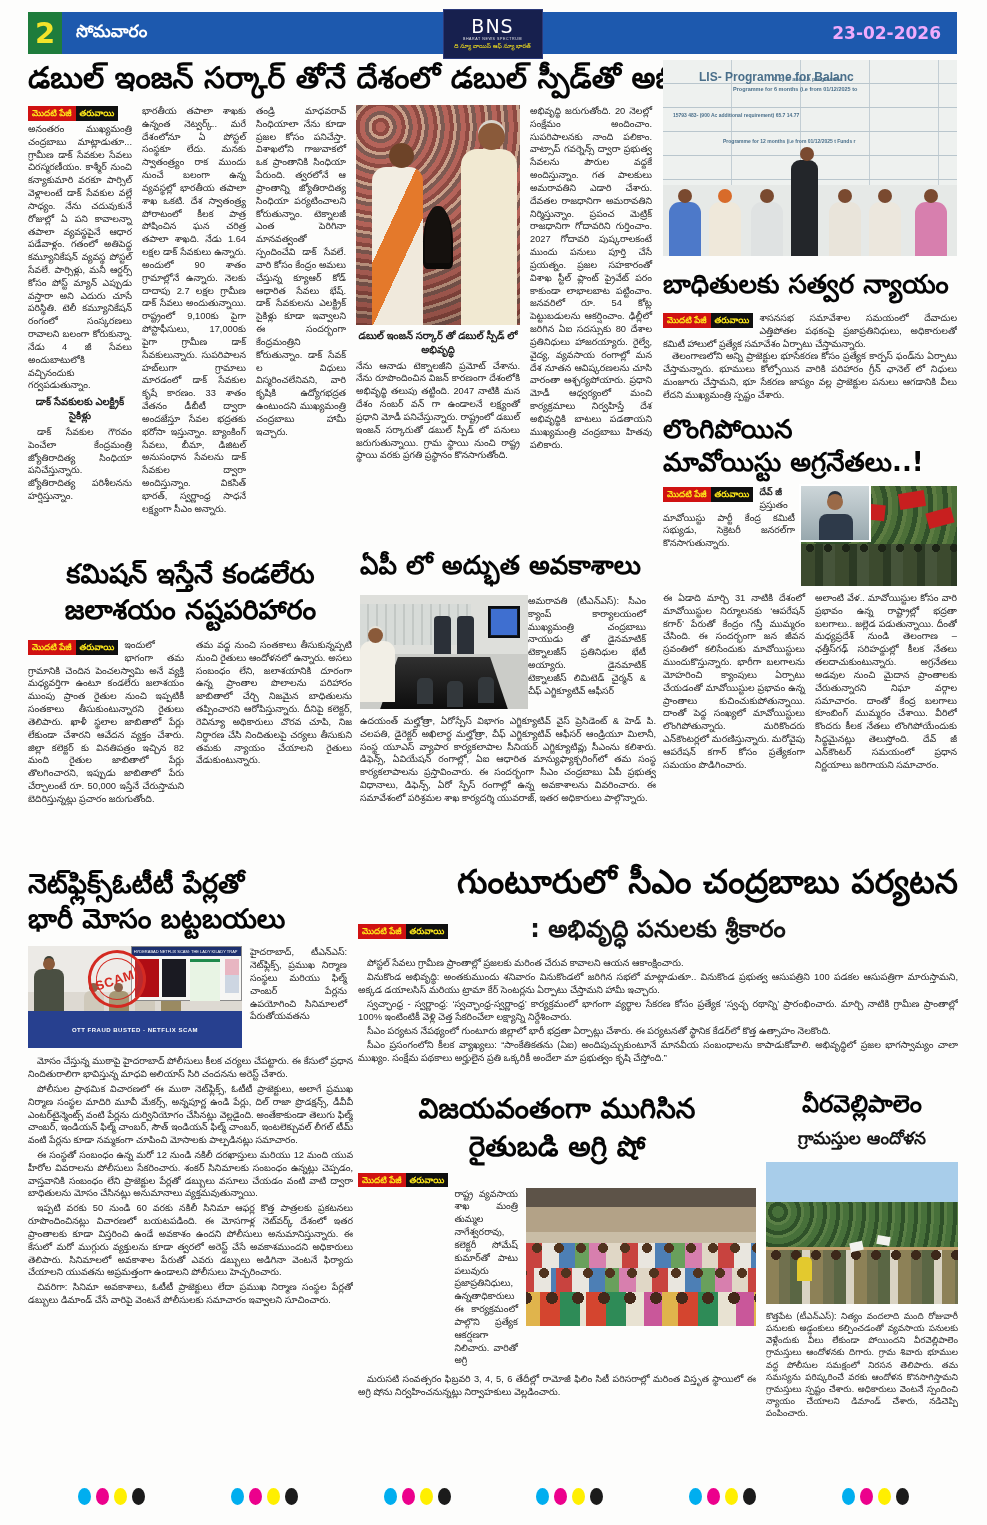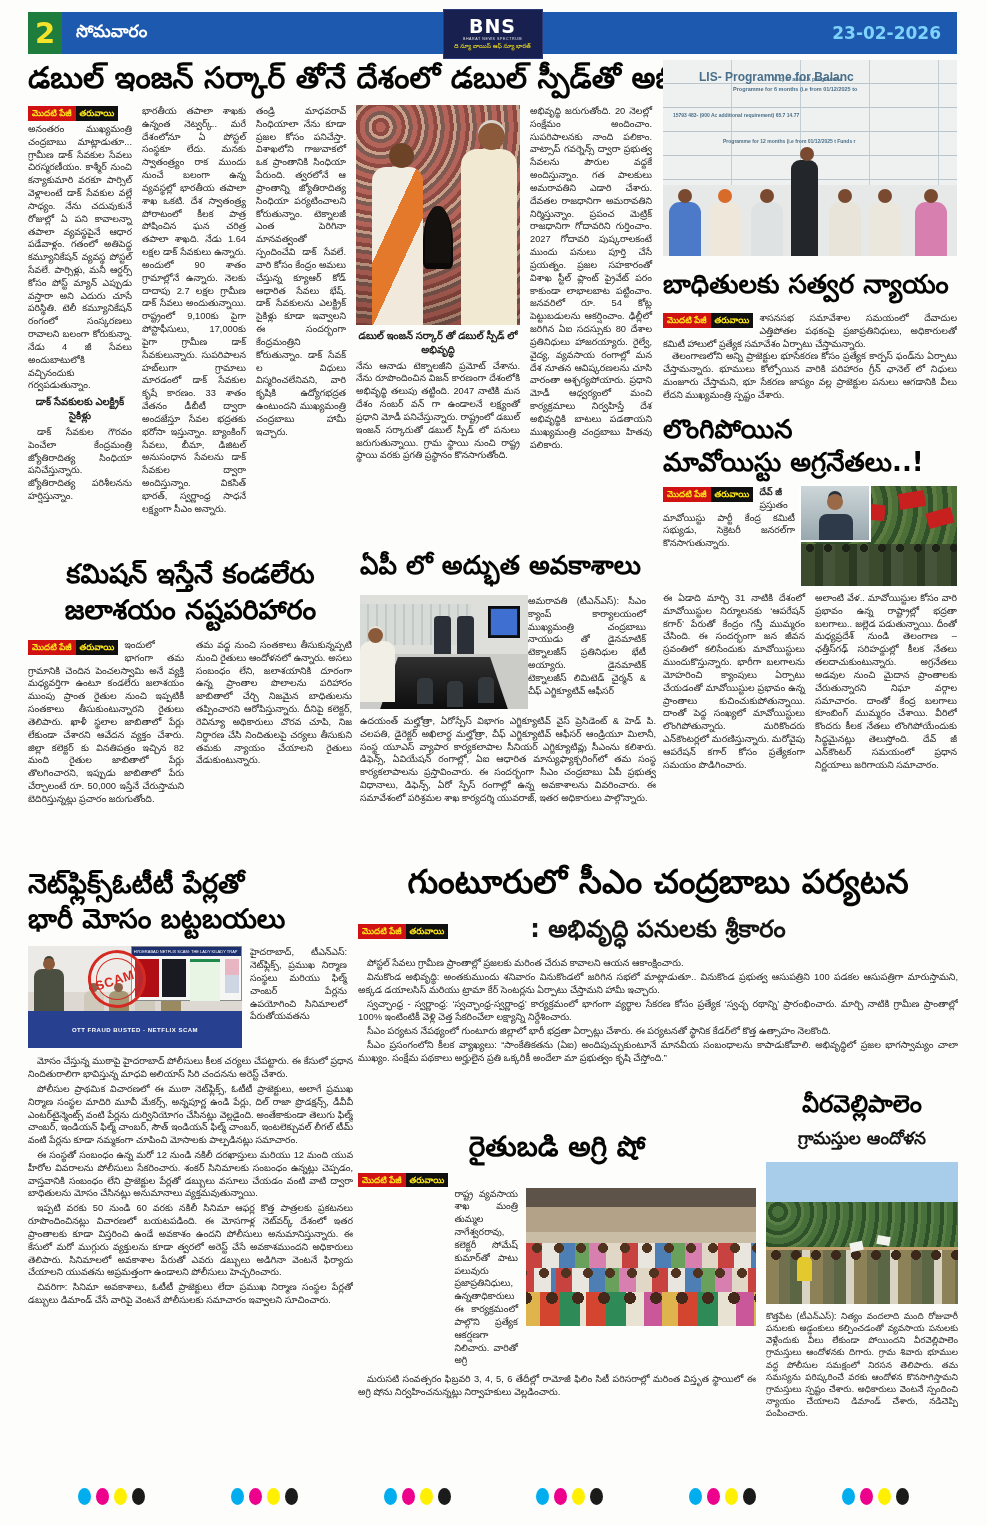--- a/index.html
+++ b/index.html
@@ -6,24 +6,24 @@
 html,body{width:987px;background:#fff;}
 body{font-family:"Liberation Sans",sans-serif;color:#161616;}
 .page{position:relative;width:987px;height:1525px;background:#fdfdfc;overflow:hidden;}
 .abs{position:absolute;}
 
 
 .topbar{position:absolute;left:28px;top:12px;width:929px;height:42px;background:#1d59ae;display:flex;align-items:center;}
 .pagebox{width:34px;height:42px;background:#1e7c3c;display:flex;align-items:center;justify-content:center;
   color:#f3e32a;font-size:29px;font-weight:bold;font-family:"DejaVu Sans",sans-serif;}
 .dayname{color:#fff;font-size:17px;font-weight:bold;margin-left:14px;}
-.datebox{margin-left:auto;margin-right:16px;color:#7dd3fc;font-size:17px;font-weight:bold;font-family:"DejaVu Sans",sans-serif;}
+.datebox{margin-left:auto;margin-right:16px;color:#f0abfc;font-size:17px;font-weight:bold;font-family:"DejaVu Sans",sans-serif;}
 .logo{position:absolute;left:50%;top:-3px;transform:translateX(-50%);width:100px;height:50px;background:#17204e;
   border:1px solid #2c3a7a;display:flex;flex-direction:column;align-items:center;justify-content:center;}
-.logo .t{color:#fff;font-size:19px;font-weight:bold;letter-spacing:1px;font-family:"DejaVu Sans",sans-serif;line-height:1;}
+.logo .t{color:#fff;font-size:19px;font-weight:normal;letter-spacing:1px;font-family:"DejaVu Sans",sans-serif;line-height:1;}
 .logo .t i{font-style:normal;background:linear-gradient(120deg,#2bb3e8,#7a3fc0,#e8a12b);-webkit-background-clip:text;background-clip:text;color:transparent;}
 .logo .s{color:#e8e8e8;font-size:3.6px;letter-spacing:.6px;margin-top:1px;}
 .logo .g{color:#ffe91a;font-size:6px;margin-top:2px;white-space:nowrap;}
 
 
 .hl{font-weight:bold;color:#060606;font-family:"DejaVu Sans",sans-serif;}
 .bodytext{font-size:9.3px;line-height:1.38;text-align:justify;color:#232323;}
 .para{text-indent:9px;}
 .subhead{font-weight:bold;text-align:center;font-size:10px;margin:3px 0;text-indent:0;}
 .tag{float:left;display:inline-flex;margin:1px 6px 2px 0;font-size:8.6px;font-weight:bold;line-height:1.5;white-space:nowrap;}
@@ -133,21 +133,21 @@
 .pE .inset .d{position:absolute;left:28%;top:12px;width:22%;height:72%;background:#1a1a22;}
 .pE .inset .g{position:absolute;left:53%;top:12px;width:28%;height:78%;background:#e8f4e4;border-top:3px solid #1f8a4c;}
 .pE .inset .ph{position:absolute;right:2%;top:12px;width:13%;height:34%;background:#e8b6c2;}
 .pE .inset .ph2{top:52%;background:#cdd6e2;}
 .nfside{width:97px;}
 .nfbody{margin-top:7px;height:352px;overflow:hidden;}
 .nfbody .para{margin-bottom:2px;}
 
 
 .gt{left:358px;top:862px;width:600px;}
-.gt .hl{font-size:33px;text-align:center;white-space:nowrap;}
+.gt .hl{font-size:33px;text-align:right;white-space:nowrap;}
 .gtsub{position:relative;margin-top:6px;height:34px;}
 .gtsub .hl2{font-size:24px;text-align:center;font-weight:bold;font-family:"DejaVu Sans",sans-serif;}
 .gtsub .tag{position:absolute;left:0;top:8px;float:none;}
 .gtbody{margin-top:8px;height:112px;overflow:hidden;font-size:9.4px;}
 .gtbody .para{margin-bottom:1px;}
 
 
 .ag{left:358px;top:1090px;width:398px;}
 .ag .hl{font-size:28px;line-height:1.35;text-align:center;}
 .agtag{margin-top:6px;height:16px;}
@@ -381,21 +381,21 @@
       <p class="para">పోస్టల్ సేవలు గ్రామీణ ప్రాంతాల్లో ప్రజలకు మరింత చేరువ కావాలని ఆయన ఆకాంక్షించారు.</p>
       <p class="para">వినుకొండ అభివృద్ధి: అంతకుముందు శనివారం వినుకొండలో జరిగిన సభలో మాట్లాడుతూ.. వినుకొండ ప్రభుత్వ ఆసుపత్రిని 100 పడకల ఆసుపత్రిగా మారుస్తామని, అక్కడ డయాలసిస్ మరియు ట్రామా కేర్ సెంటర్లను ఏర్పాటు చేస్తామని హామీ ఇచ్చారు.</p>
       <p class="para">స్వచ్ఛాంధ్ర - స్వర్ణాంధ్ర: ‘స్వచ్ఛాంధ్ర-స్వర్ణాంధ్ర’ కార్యక్రమంలో భాగంగా వ్యర్థాల సేకరణ కోసం ప్రత్యేక ‘స్వచ్ఛ రథాన్ని’ ప్రారంభించారు. మార్చి నాటికి గ్రామీణ ప్రాంతాల్లో 100% ఇంటింటికీ వెళ్లి చెత్త సేకరించేలా లక్ష్యాన్ని నిర్దేశించారు.</p>
       <p class="para">సీఎం పర్యటన నేపథ్యంలో గుంటూరు జిల్లాలో భారీ భద్రతా ఏర్పాట్లు చేశారు. ఈ పర్యటనతో స్థానిక కేడర్‌లో కొత్త ఉత్సాహం నెలకొంది.</p>
       <p class="para">సీఎం ప్రసంగంలోని కీలక వ్యాఖ్యలు: “సాంకేతికతను (ఏఐ) అందిపుచ్చుకుంటూనే మానవీయ సంబంధాలను కాపాడుకోవాలి. అభివృద్ధిలో ప్రజల భాగస్వామ్యం చాలా ముఖ్యం. సంక్షేమ పథకాలు అర్హులైన ప్రతి ఒక్కరికీ అందేలా మా ప్రభుత్వం కృషి చేస్తోంది.”</p>
     </div>
   </section>
 
   <section class="abs ag">
     <h2 class="hl">
-      <br>
+      <span>విజయవంతంగా ముగిసిన</span><br>
       <span>రైతుబడి అగ్రి షో</span>
     </h2>
     <div class="agtag">
       <span class="tag">
           <span class="t1">మొదటి పేజీ</span>
           <span class="t2">తరువాయి</span>
         </span>
     </div>
     <div class="agrow">
       <div class="agside bodytext">రాష్ట్ర వ్యవసాయ శాఖ మంత్రి తుమ్మల నాగేశ్వరరావు, కలెక్టరీ సోమేష్ కుమార్‌తో పాటు పలువురు ప్రజాప్రతినిధులు, ఉన్నతాధికారులు ఈ కార్యక్రమంలో పాల్గొని ప్రత్యేక ఆకర్షణగా నిలిచారు. వారితో అగ్రి</div>

